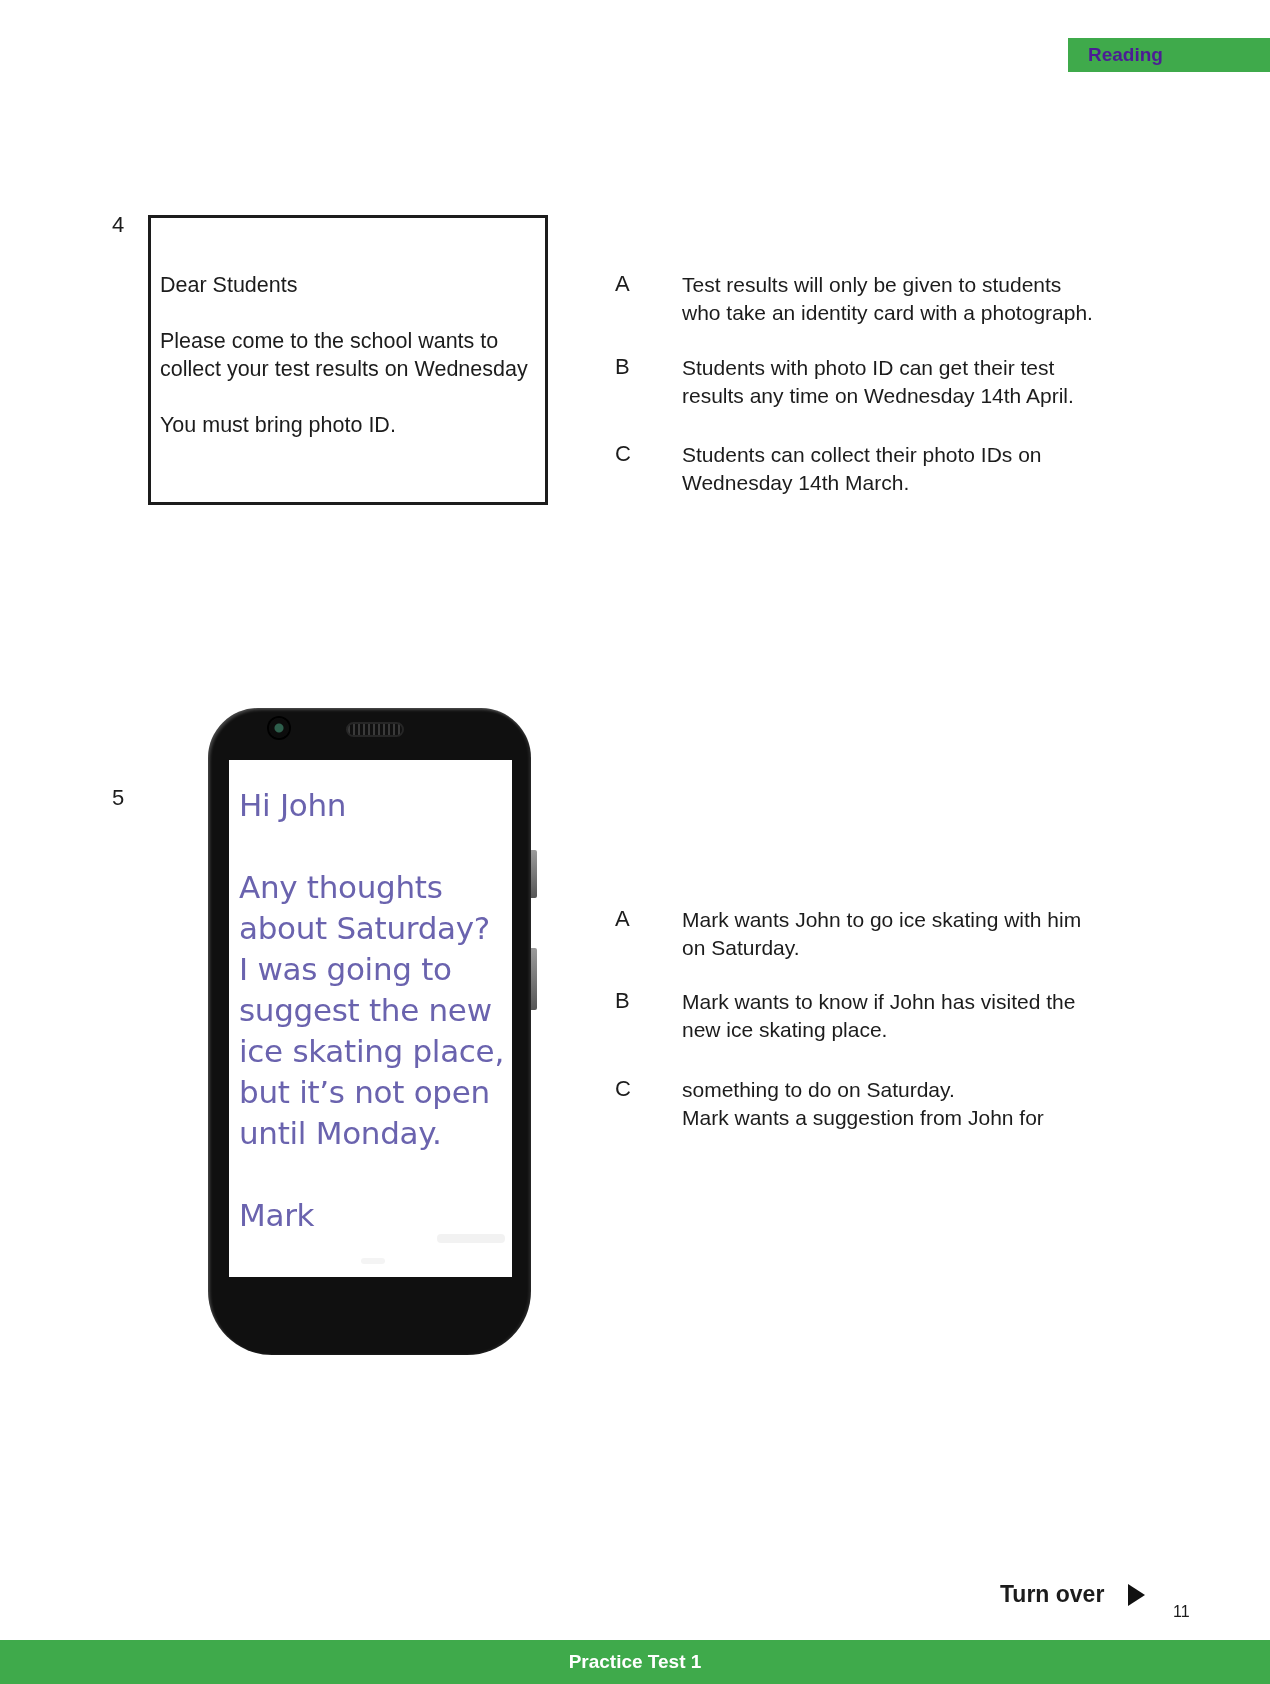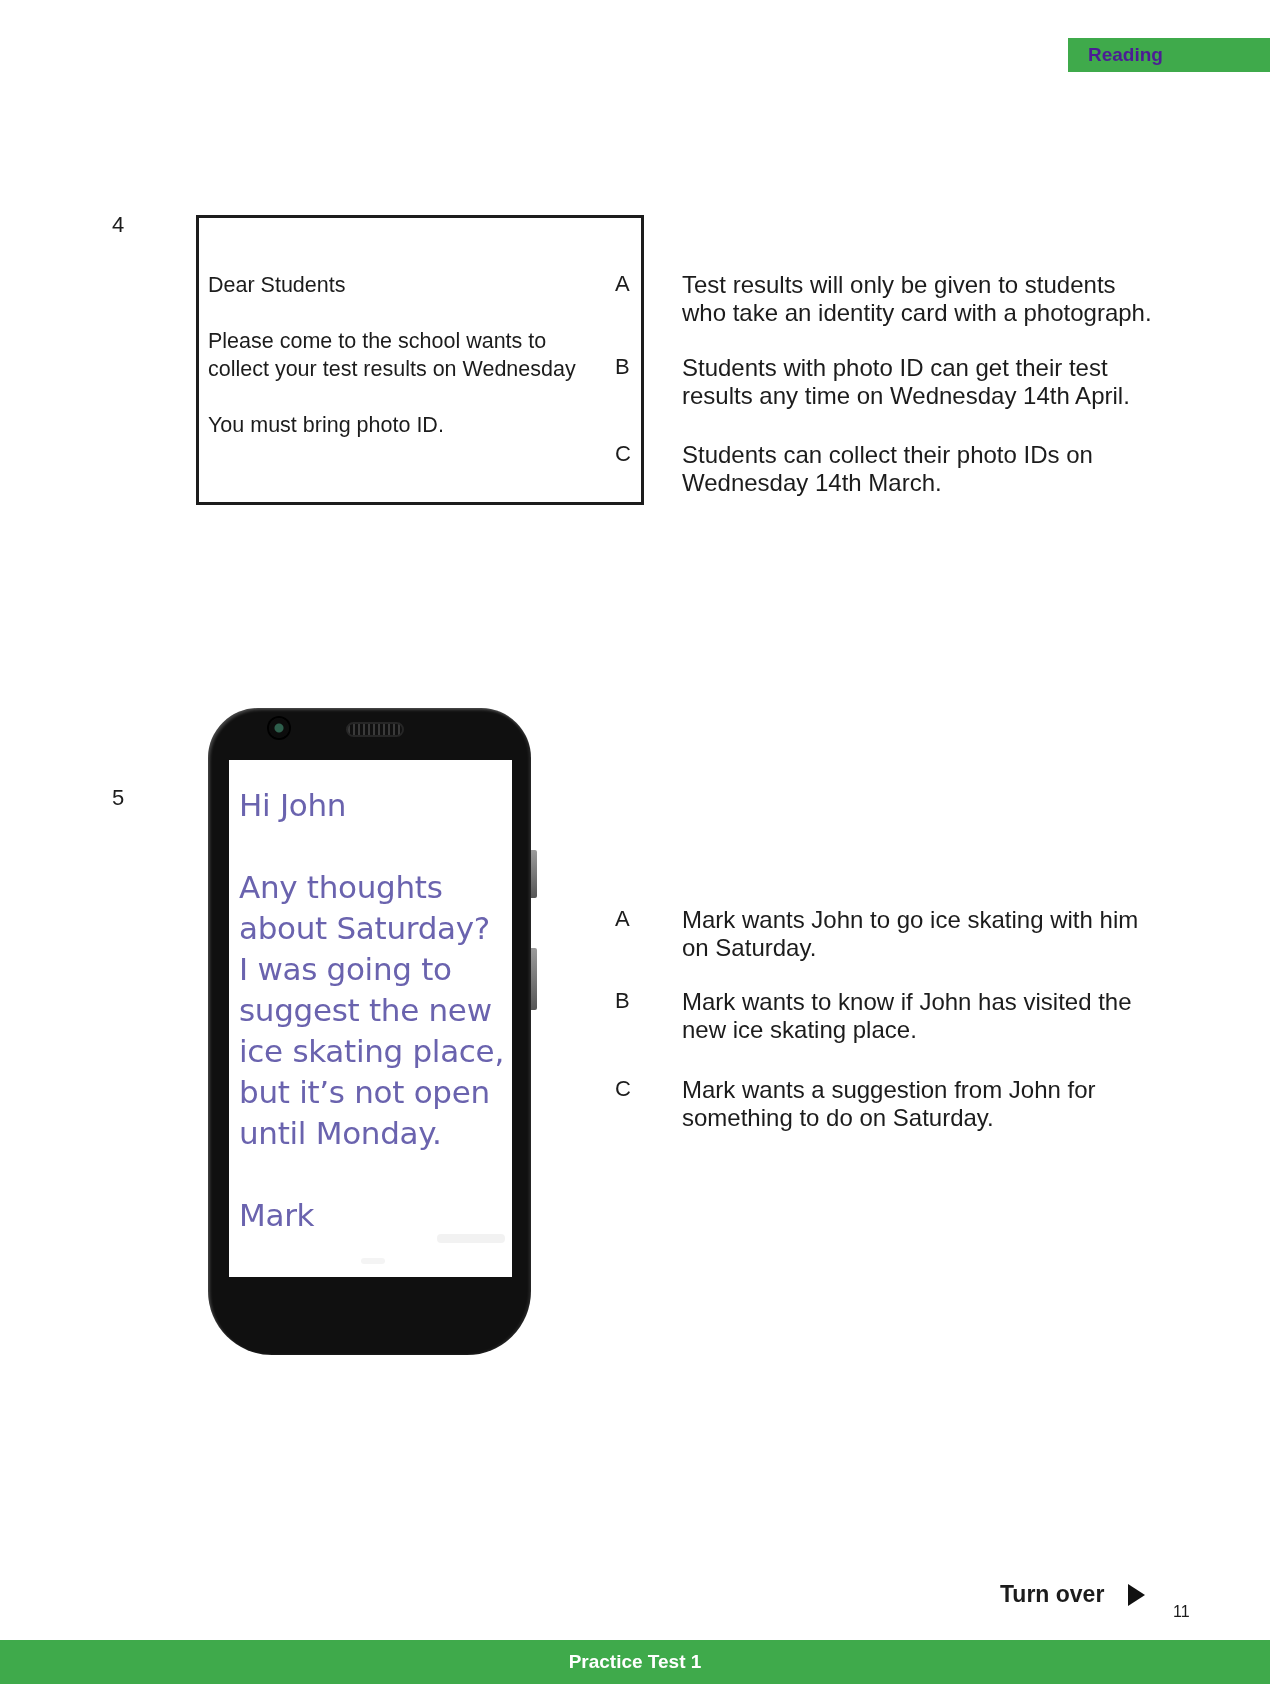--- a/index.html
+++ b/index.html
@@ -9,30 +9,30 @@
   
   .badge{position:absolute;left:1068px;top:38px;width:202px;height:34px;background:#3faa4b;}
   .badge span{display:block;padding-left:20px;line-height:34px;color:#4c1d95;font-weight:bold;font-size:19px;}
 
   
   .qnum{position:absolute;font-size:22px;}
   #q4num{left:112px;top:212px;}
   #q5num{left:112px;top:785px;}
 
   
-  .notice{position:absolute;left:148px;top:215px;width:448px;height:290px;
-          border:3px solid #1c1c1c;box-sizing:border-box;padding:54px 6px 0 9px;margin-left:48px;}
+  .notice{position:absolute;left:148px;top:215px;width:400px;height:290px;
+          border:3px solid #1c1c1c;box-sizing:border-box;padding:54px 6px 0 9px;}
   .notice .ln{font-size:21.5px;line-height:27.5px;height:28px;white-space:nowrap;}
   .notice .blank{height:28px;}
 
   
   .opt{position:absolute;left:615px;width:620px;}
   .opt .letter{position:absolute;left:0;top:0;font-size:22px;}
   .opt .lines{margin-left:67px;}
-  .opt .lines div{font-size:24px;line-height:27.5px;white-space:nowrap;}
+  .opt .lines div{font-size:21px;line-height:27.5px;white-space:nowrap;}
   #q4a{top:271px;} #q4b{top:354px;} #q4c{top:441px;}
   #q5a{top:906px;} #q5b{top:988px;} #q5c{top:1076px;}
 
   
   .phone{position:absolute;left:208px;top:708px;width:323px;height:647px;}
   .side-btn{position:absolute;left:319px;width:10px;background:linear-gradient(180deg,#9a9a9a,#565656);border-radius:2px;}
   #btn1{top:142px;height:48px;}
   #btn2{top:240px;height:62px;}
   .phone-body{position:absolute;left:0;top:0;right:0;bottom:0;background:#101010;
         border-radius:50px 50px 64px 64px;
@@ -139,22 +139,22 @@
   <div class="opt" id="q5b">
     <span class="letter">B</span>
     <div class="lines">
       <div>Mark wants to know if John has visited the</div>
       <div>new ice skating place.</div>
     </div>
   </div>
   <div class="opt" id="q5c">
     <span class="letter">C</span>
     <div class="lines">
+      <div>something to do on Saturday.</div>
       <div>Mark wants a suggestion from John for</div>
-      <div>something to do on Saturday.</div>
     </div>
   </div>
 
   <div class="turnover">
     <span class="txt">Turn over</span>
     <span class="arrow"></span>
   </div>
   <div class="pagenum">11</div>
 
   <div class="footerbar">

